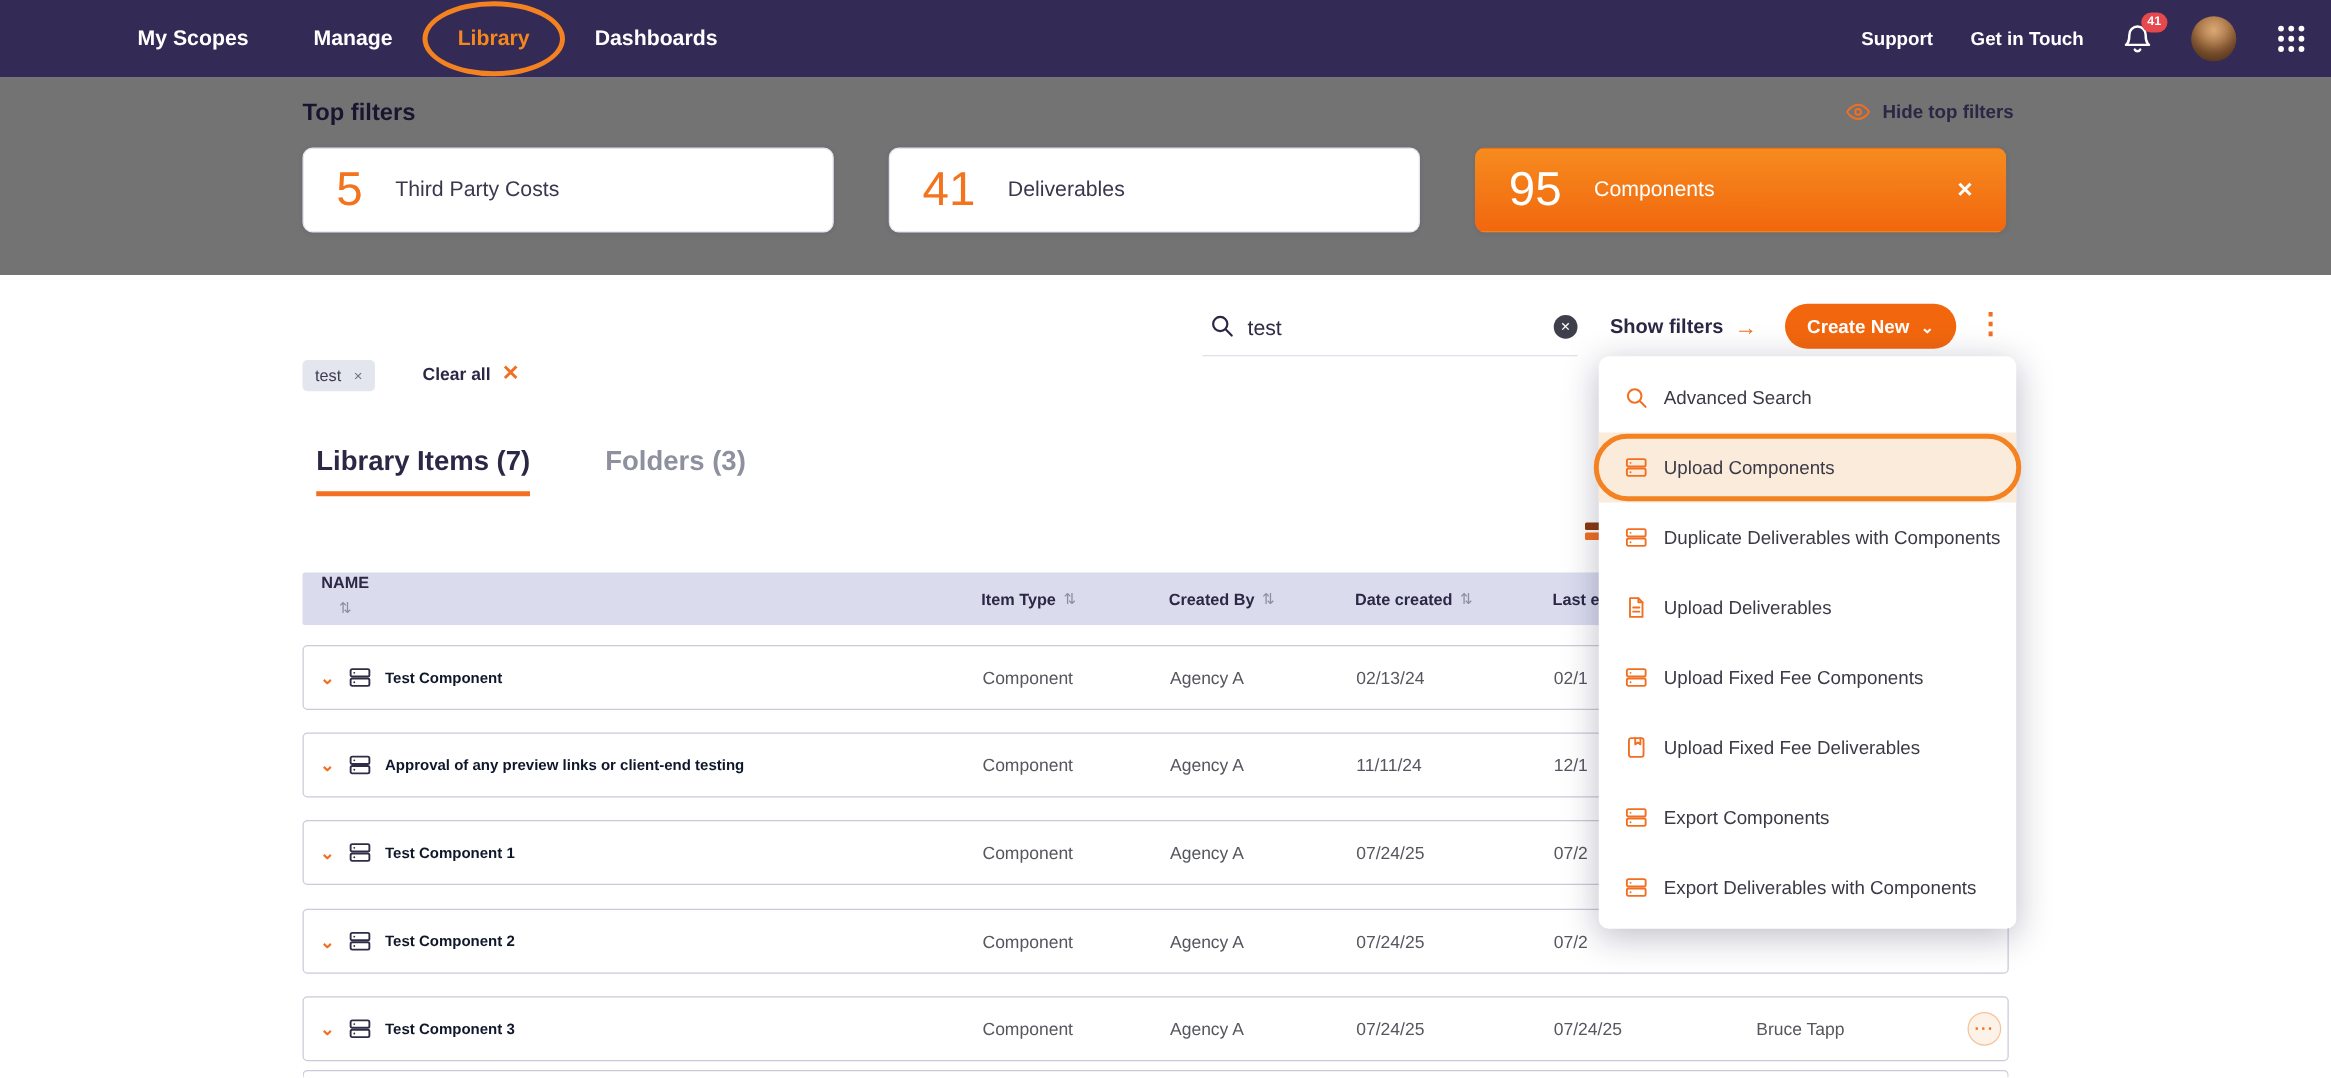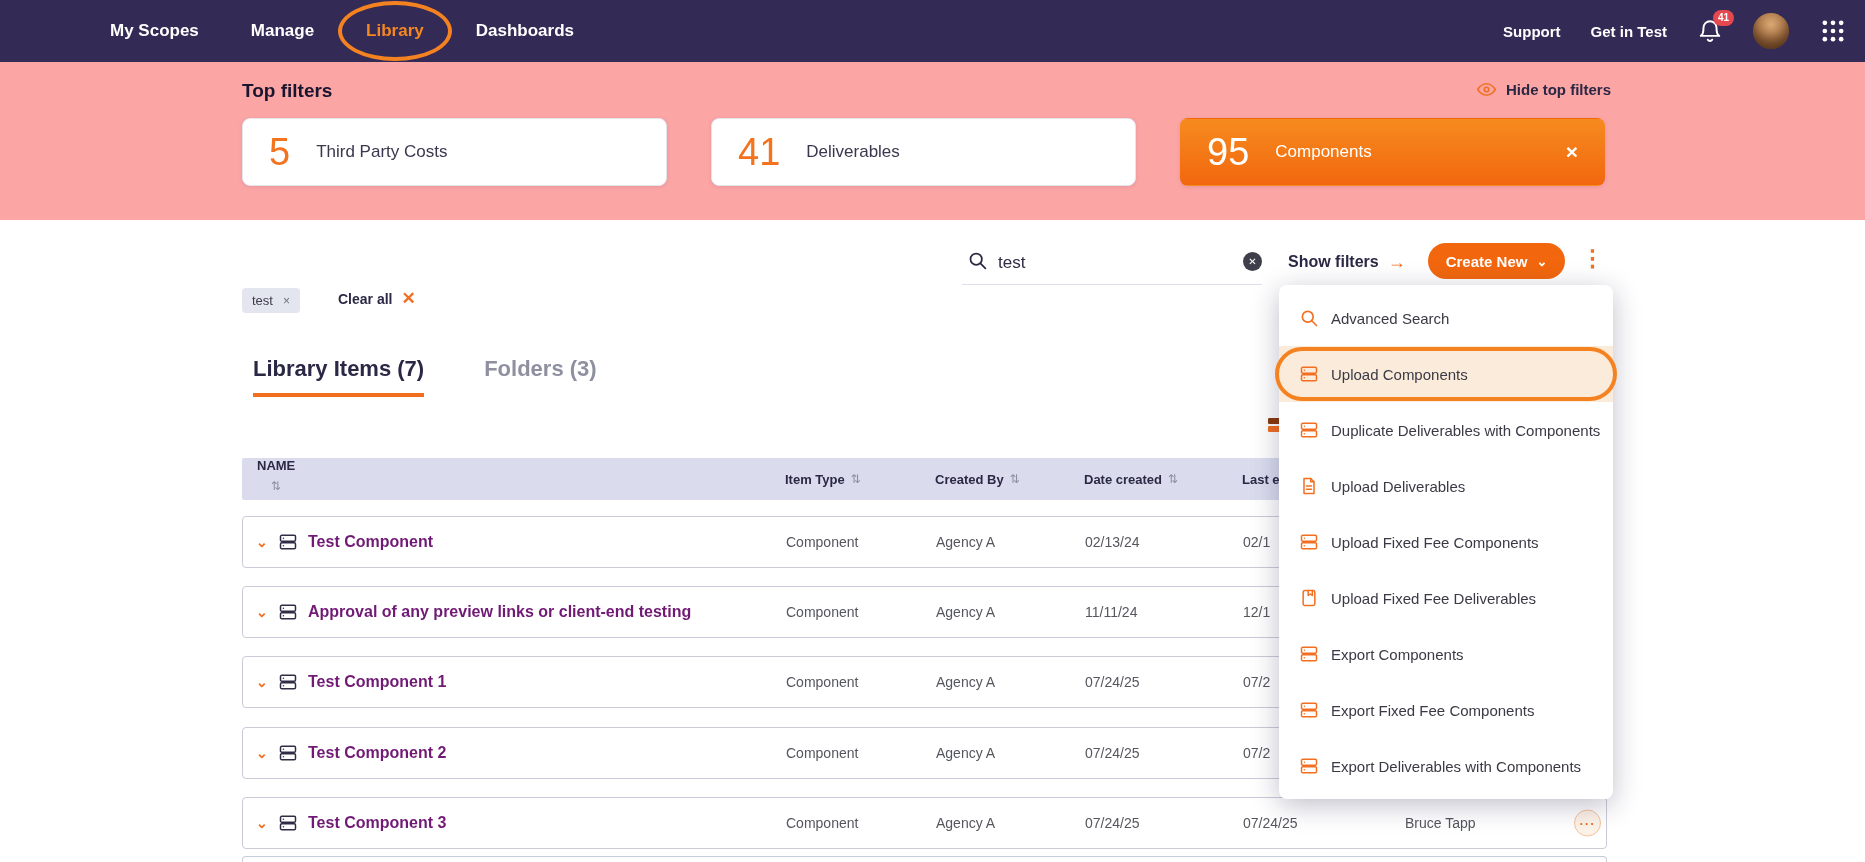--- a/index.html
+++ b/index.html
@@ -20,21 +20,21 @@
   .nav-right .nlink{color:#fff;font-size:15px;font-weight:700;cursor:pointer;white-space:nowrap;}
   .bell-wrap{position:relative;cursor:pointer;display:flex;}
   .badge{position:absolute;top:-8px;right:-11px;background:#E5484D;color:#fff;font-size:10px;
          font-weight:700;border-radius:9px;padding:3px 5px;line-height:1;}
   .avatar{width:36px;height:36px;border-radius:50%;cursor:pointer;
           background:radial-gradient(circle at 50% 32%,#D9A873 0%,#B07A4B 48%,#6E4328 100%);
           box-shadow:inset 0 -10px 12px rgba(40,20,5,.45);}
   .apps{display:flex;cursor:pointer;}
 
   
-  .filters{position:absolute;top:62px;left:0;right:0;height:158px;background:#fca5a5;}
+  .filters{position:absolute;top:62px;left:0;right:0;height:158px;background:#737373;}
   .filters-title{position:absolute;left:242px;top:18px;font-size:19px;font-weight:700;color:#18152F;}
   .hide-filters{position:absolute;left:1476px;top:17px;display:flex;align-items:center;gap:9px;
                 color:#2A2744;font-size:15px;font-weight:700;cursor:pointer;}
   .hide-filters svg{color:#F26F21;}
   .cards{position:absolute;left:242px;top:56px;display:flex;gap:44px;}
   .card{width:425px;height:68px;background:#fff;border:1px solid #E4E5EF;border-radius:8px;
         box-shadow:0 1px 4px rgba(35,32,75,.10);display:flex;align-items:center;
         padding:0 26px;box-sizing:border-box;gap:26px;cursor:pointer;}
   .card .num{font-size:38px;color:#F4731F;font-weight:400;line-height:1;}
   .card .lbl{font-size:17px;color:#3A374E;}
@@ -81,21 +81,21 @@
   .thead .h{position:absolute;top:0;height:42px;display:flex;align-items:center;gap:6px;
             font-size:13px;font-weight:700;color:#2B2845;cursor:pointer;white-space:nowrap;}
   .thead .sort{color:#8C8EA0;font-size:12px;font-weight:400;}
   .h1{left:15px;flex-direction:column;} .h2{left:543px;} .h3{left:693px;} .h4{left:842px;} .h5{left:1000px;}
 
   .row{position:absolute;left:242px;width:1365px;height:52px;background:#fff;
        border:1px solid #C9CBD8;border-radius:4px;box-sizing:border-box;cursor:pointer;}
   .row .cell{position:absolute;top:50%;transform:translateY(-50%);font-size:14px;color:#55565E;white-space:nowrap;}
   .row .chev{left:13px;color:#F26F21;font-size:14px;font-weight:700;cursor:pointer;}
   .row .cicon{left:35px;color:#2F2C45;display:flex;}
-  .row .nm{left:65px;font-size:16px;font-weight:700;color:#701a75;}
+  .row .nm{left:65px;font-size:12px;font-weight:700;color:#0f172a;}
   .c2{left:543px;} .c3{left:693px;} .c4{left:842px;} .c5{left:1000px;} .c6{left:1162px;}
   .row .act{left:1331px;width:27px;height:27px;border:1px solid #F4C49C;background:#FDF2E7;
             border-radius:50%;display:flex;align-items:center;justify-content:center;
             color:#F26F21;font-weight:700;font-size:13px;letter-spacing:1px;cursor:pointer;box-sizing:border-box;}
   .row-partial{position:absolute;left:242px;top:856px;width:1365px;height:8px;background:#fff;
                border:1px solid #C9CBD8;border-bottom:none;border-radius:4px 4px 0 0;box-sizing:border-box;}
 
   
   .menu{position:absolute;left:1279px;top:285px;width:334px;background:#fff;border-radius:8px;
         box-shadow:0 6px 28px rgba(25,22,60,.28);padding:5px 0;z-index:20;}
@@ -122,21 +122,21 @@
       <div class="nav-item active">
         <span>Library</span>
         <span class="nav-oval"></span>
       </div>
       <div class="nav-item">
         <span>Dashboards</span>
       </div>
     </nav>
     <div class="nav-right">
       <span class="nlink">Support</span>
-      <span class="nlink">Get in Test</span>
+      <span class="nlink">Get in Touch</span>
       <span class="bell-wrap">
         <svg width="26" height="26" viewBox="0 0 24 24" fill="none" stroke="#ffffff" stroke-width="1.8" stroke-linecap="round" stroke-linejoin="round">
           <path d="M18 9a6 6 0 1 0-12 0c0 6-2.5 7.5-2.5 7.5h17S18 15 18 9z"></path>
           <path d="M10 20a2.3 2.3 0 0 0 4 0"></path>
         </svg>
         <span class="badge">41</span>
       </span>
       <span class="avatar"></span>
       <span class="apps">
         <svg width="28" height="28" viewBox="0 0 24 24" fill="#ffffff">
@@ -396,29 +396,20 @@
     <div class="mi">
       <svg width="20" height="20" viewBox="0 0 24 24" fill="none" stroke="currentColor" stroke-width="1.8" stroke-linecap="round">
           <rect x="3" y="4" width="18" height="7" rx="1.5"></rect>
           <rect x="3" y="13" width="18" height="7" rx="1.5"></rect>
           <line x1="6.5" y1="7.5" x2="6.5" y2="7.5"></line>
           <line x1="6.5" y1="16.5" x2="6.5" y2="16.5"></line>
         </svg>
       <span>Export Components</span>
     </div>
 
-    <div class="mi">
-      <svg width="20" height="20" viewBox="0 0 24 24" fill="none" stroke="currentColor" stroke-width="1.8" stroke-linecap="round">
-          <rect x="3" y="4" width="18" height="7" rx="1.5"></rect>
-          <rect x="3" y="13" width="18" height="7" rx="1.5"></rect>
-          <line x1="6.5" y1="7.5" x2="6.5" y2="7.5"></line>
-          <line x1="6.5" y1="16.5" x2="6.5" y2="16.5"></line>
-        </svg>
-      <span>Export Fixed Fee Components</span>
-    </div>
 
     <div class="mi">
       <svg width="20" height="20" viewBox="0 0 24 24" fill="none" stroke="currentColor" stroke-width="1.8" stroke-linecap="round">
           <rect x="3" y="4" width="18" height="7" rx="1.5"></rect>
           <rect x="3" y="13" width="18" height="7" rx="1.5"></rect>
           <line x1="6.5" y1="7.5" x2="6.5" y2="7.5"></line>
           <line x1="6.5" y1="16.5" x2="6.5" y2="16.5"></line>
         </svg>
       <span>Export Deliverables with Components</span>
     </div>

